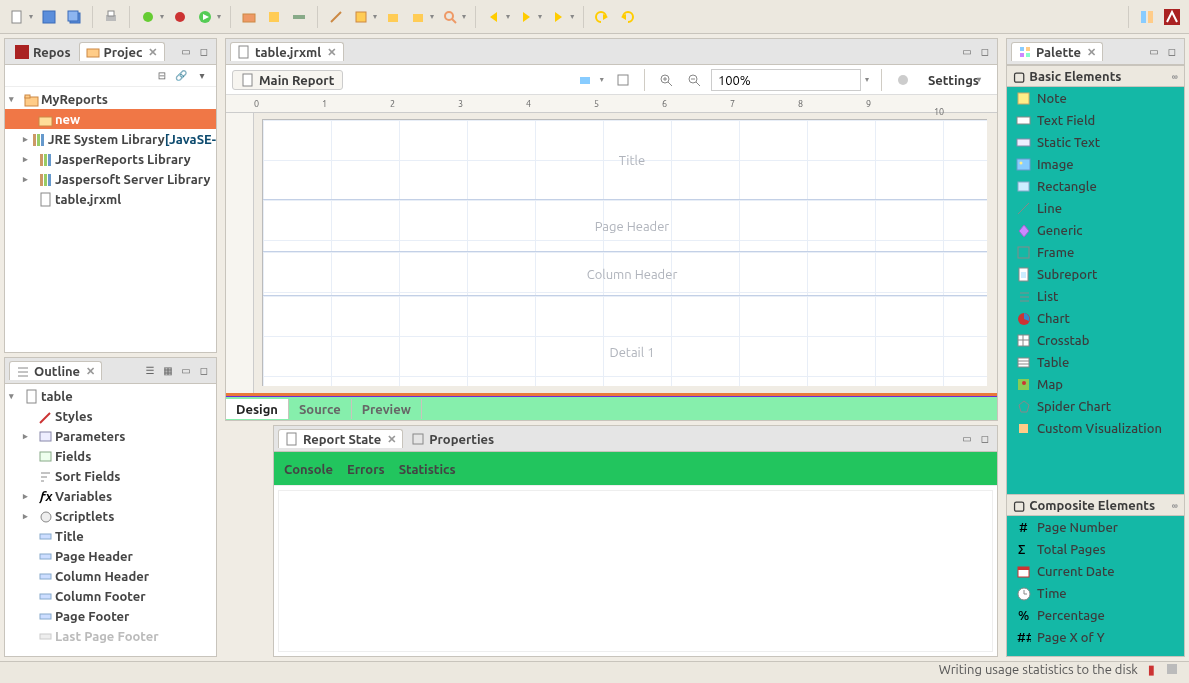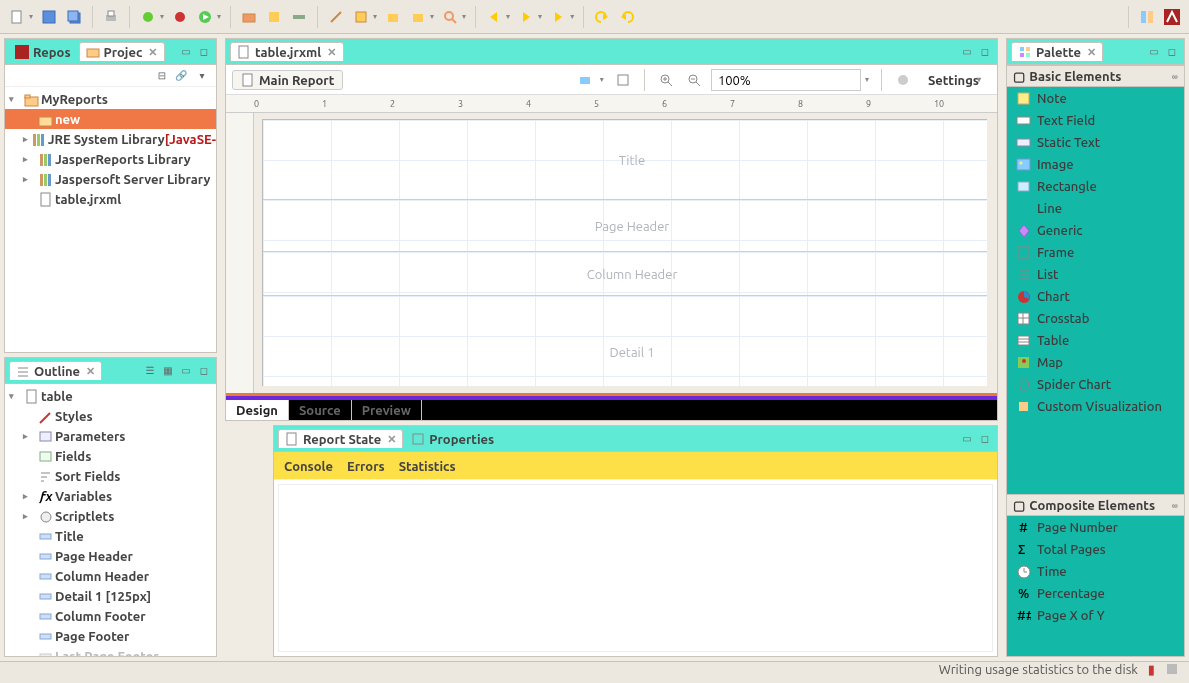--- a/index.html
+++ b/index.html
@@ -9,61 +9,61 @@
 .tool-btn { width: 22px; height: 22px; display: inline-flex; align-items: center; justify-content: center; border-radius: 3px; cursor: pointer; }
 .tool-sep { width: 1px; height: 22px; background: #d0ccc4; margin: 0 4px; }
 .drop-arr { font-size: 8px; color: #888; margin-left: -2px; padding-right: 2px; }
 
 .main-row { display: flex; flex: 1; min-height: 0; }
 .left-col { width: 221px; display: flex; flex-direction: column; gap: 4px; padding: 4px; }
 .mid-col { flex: 1; display: flex; flex-direction: column; padding: 4px; gap: 4px; min-width: 0; }
 .right-col { width: 187px; display: flex; flex-direction: column; padding: 4px; gap: 4px; }
 
 .panel { background: #fff; border: 1px solid #c8c4bc; display: flex; flex-direction: column; min-height: 0; }
-.panel-tabs { height: 26px; background: #5eead4; border-bottom: 1px solid #c8c4bc; display: flex; align-items: center; padding: 0 4px; gap: 2px; }
+.panel-tabs { height: 26px; background: #e5e5e5; border-bottom: 1px solid #c8c4bc; display: flex; align-items: center; padding: 0 4px; gap: 2px; }
 .ptab { display: flex; align-items: center; gap: 4px; padding: 2px 6px; border-radius: 3px 3px 0 0; cursor: pointer; font-weight: 600; color: #444; }
 .ptab.active { background: #fff; border: 1px solid #c8c4bc; border-bottom: none; }
 .ptab .x { font-size: 11px; color: #999; margin-left: 2px; }
 .ptab-icon { width: 14px; height: 14px; display: inline-flex; align-items: center; justify-content: center; }
 .panel-toolbar-sm { display: flex; gap: 2px; margin-left: auto; align-items: center; }
 .micro-btn { width: 16px; height: 14px; display: inline-flex; align-items: center; justify-content: center; font-size: 10px; color: #666; cursor: pointer; }
 
 .tree { flex: 1; overflow: auto; padding: 2px 0; background: #fff; }
 .tree-row { display: flex; align-items: center; height: 20px; padding-left: 4px; cursor: pointer; white-space: nowrap; font-weight: 600; color: #444; }
 .tree-row.sel { background: #f07746; color: #fff; }
 .tree-row .arrow { width: 14px; font-size: 9px; color: #888; }
 .tree-row.sel .arrow { color: #fff; }
 .tree-row .ti { width: 16px; height: 16px; margin-right: 2px; display: inline-flex; align-items: center; justify-content: center; }
 .ind1 { padding-left: 18px; }
-.dim { color: #b91c1c; }
+.dim { color: #0c4a6e; }
 
 .editor-panel { flex: 1; display: flex; flex-direction: column; min-height: 0; }
 .editor-toolbar { height: 30px; background: #fff; border-bottom: 1px solid #ddd; display: flex; align-items: center; padding: 0 6px; gap: 6px; }
 .mr-btn { display: flex; align-items: center; gap: 4px; padding: 2px 8px; border: 1px solid #ccc; border-radius: 3px; background: #f7f5f0; font-weight: 600; }
 .spacer { flex: 1; }
 .zoom-in { width: 150px; height: 22px; border: 1px solid #ccc; padding: 0 6px; background: #fff; }
 .settings-btn { display: flex; align-items: center; gap: 0; padding: 2px 8px; font-weight: 600; cursor: pointer; }
 .canvas-wrap { flex: 1; position: relative; background: #f0ece4; overflow: hidden; }
 .ruler-h { position: absolute; top: 0; left: 0; right: 0; height: 18px; background: #f7f5f0; border-bottom: 1px solid #ccc; font-size: 9px; color: #555; }
 .ruler-v { position: absolute; top: 18px; left: 0; bottom: 0; width: 28px; background: #f7f5f0; border-right: 1px solid #ccc; }
 .canvas { position: absolute; top: 24px; left: 36px; right: 10px; bottom: 10px; overflow: auto; }
 .page { background: #fff; border: 1px solid #bbb; box-shadow: 2px 2px 6px rgba(0,0,0,0.08); width: 740px; }
 .band { border-bottom: 1px solid #c3d0e6; display: flex; align-items: center; justify-content: center; color: #b0b4bc; font-size: 14px; background-image: linear-gradient(#e8eef7 1px, transparent 1px), linear-gradient(90deg, #e8eef7 1px, transparent 1px); background-size: 68px 40px; }
 .b-title { height: 80px; }
 .b-ph { height: 52px; }
 .b-ch { height: 44px; }
 .b-d1 { height: 112px; }
 .orange-line { height: 3px; background: #e87a3a; position: absolute; bottom: 0; left: 0; right: 0; }
 
-.edtabs { height: 24px; background: #000000; border-top: 4px solid #6d28d9; display: flex; align-items: center; }
+.edtabs { height: 24px; background: #86efac; border-top: 1px solid #6d28d9; display: flex; align-items: center; }
 .edtab { padding: 3px 10px; border-right: 1px solid #c8c4bc; font-weight: 600; color: #666; cursor: pointer; }
 .edtab.active { background: #fff; color: #222; }
 
 .bottom-panel { height: 232px; margin-left: 48px; }
-.rs-tabs { height: 28px; display: flex; align-items: center; gap: 14px; padding: 4px 10px; background: #fde047; border-bottom: 1px solid #eee; color: #444; font-weight: 600; }
+.rs-tabs { height: 34px; display: flex; align-items: center; gap: 14px; padding: 4px 10px; background: #22c55e; border-bottom: 1px solid #eee; color: #444; font-weight: 600; }
 .rs-tabs span { cursor: pointer; }
 .console-body { flex: 1; background: #fff; border: 1px solid #eee; margin: 4px; }
 
 .palette-sec { height: 22px; background: #ece8df; border-top: 1px solid #c8c4bc; border-bottom: 1px solid #c8c4bc; display: flex; align-items: center; padding: 0 6px; font-weight: 600; cursor: pointer; }
 .pal-list { background: #14b8a6; overflow: auto; }
 .pal-item { display: flex; align-items: center; gap: 6px; height: 22px; padding: 0 8px; cursor: pointer; font-weight: 500; }
 .pal-icon { width: 16px; height: 16px; display: inline-flex; align-items: center; justify-content: center; }
 
 .statusbar { height: 22px; background: #ece8df; border-top: 1px solid #c8c4bc; display: flex; align-items: flex-start; justify-content: flex-end; padding: 0 10px; gap: 10px; color: #555; }
 
@@ -418,29 +418,20 @@
               <span>Page Header</span>
             </div>
             <div class="tree-row ind1">
               <span class="arrow"></span>
               <span class="ti">
                 <svg width="15" height="15">
                   <rect x="2" y="5" width="11" height="5" fill="#cdf" stroke="#8ac"></rect>
                 </svg>
               </span>
               <span>Column Header</span>
-            </div>
-            <div class="tree-row ind1">
-              <span class="arrow"></span>
-              <span class="ti">
-                <svg width="15" height="15">
-                  <rect x="2" y="5" width="11" height="5" fill="#cdf" stroke="#8ac"></rect>
-                </svg>
-              </span>
-              <span>Detail 1 [125px]</span>
             </div>
             <div class="tree-row ind1">
               <span class="arrow"></span>
               <span class="ti">
                 <svg width="15" height="15">
                   <rect x="2" y="5" width="11" height="5" fill="#cdf" stroke="#8ac"></rect>
                 </svg>
               </span>
               <span>Column Footer</span>
             </div>
@@ -539,21 +530,21 @@
                 <span class="htick" style="left: 0px;">0</span>
                 <span class="htick" style="left: 68px;">1</span>
                 <span class="htick" style="left: 136px;">2</span>
                 <span class="htick" style="left: 204px;">3</span>
                 <span class="htick" style="left: 272px;">4</span>
                 <span class="htick" style="left: 340px;">5</span>
                 <span class="htick" style="left: 408px;">6</span>
                 <span class="htick" style="left: 476px;">7</span>
                 <span class="htick" style="left: 544px;">8</span>
                 <span class="htick" style="left: 612px;">9</span>
-                <span class="htick" style="left: 680px;">10</span>
+                <span class="htick" style="left: 680px; margin-top: 8px;">10</span>
               </div>
           </div>
           <div class="ruler-v"></div>
           <div class="canvas">
             <div class="page">
               <div class="band b-title">
                   <span>Title</span>
                 </div>
               <div class="band b-ph">
                   <span>Page Header</span>
@@ -695,20 +686,29 @@
               <span class="pal-icon">
                 <svg width="15" height="15">
                   <rect x="2" y="2" width="11" height="11" fill="none" stroke="#888"></rect>
                 </svg>
               </span>
               <span>Frame</span>
             </div>
             <div class="pal-item">
               <span class="pal-icon">
                 <svg width="15" height="15">
+                  <rect x="3" y="1" width="9" height="13" fill="#fff" stroke="#888"></rect>
+                  <rect x="5" y="5" width="5" height="6" fill="#cef"></rect>
+                </svg>
+              </span>
+              <span>Subreport</span>
+            </div>
+            <div class="pal-item">
+              <span class="pal-icon">
+                <svg width="15" height="15">
                   <line x1="4" y1="4" x2="13" y2="4" stroke="#888"></line>
                   <line x1="4" y1="8" x2="13" y2="8" stroke="#888"></line>
                   <line x1="4" y1="12" x2="13" y2="12" stroke="#888"></line>
                 </svg>
               </span>
               <span>List</span>
             </div>
             <div class="pal-item">
               <span class="pal-icon">
                 <svg width="15" height="15">
@@ -778,20 +778,29 @@
               </span>
               <span>Page Number</span>
             </div>
             <div class="pal-item">
               <span class="pal-icon">
                 <svg width="15" height="15">
                   <text x="2" y="12" font-size="10">Σ</text>
                 </svg>
               </span>
               <span>Total Pages</span>
+            </div>
+            <div class="pal-item">
+              <span class="pal-icon">
+                <svg width="15" height="15">
+                  <rect x="2" y="3" width="11" height="10" fill="#fff" stroke="#c33"></rect>
+                  <rect x="2" y="3" width="11" height="3" fill="#c33"></rect>
+                </svg>
+              </span>
+              <span>Current Date</span>
             </div>
             <div class="pal-item">
               <span class="pal-icon">
                 <svg width="15" height="15">
                   <circle cx="8" cy="8" r="6" fill="#fff" stroke="#888"></circle>
                   <line x1="8" y1="8" x2="8" y2="4" stroke="#888"></line>
                   <line x1="8" y1="8" x2="11" y2="8" stroke="#888"></line>
                 </svg>
               </span>
               <span>Time</span>

